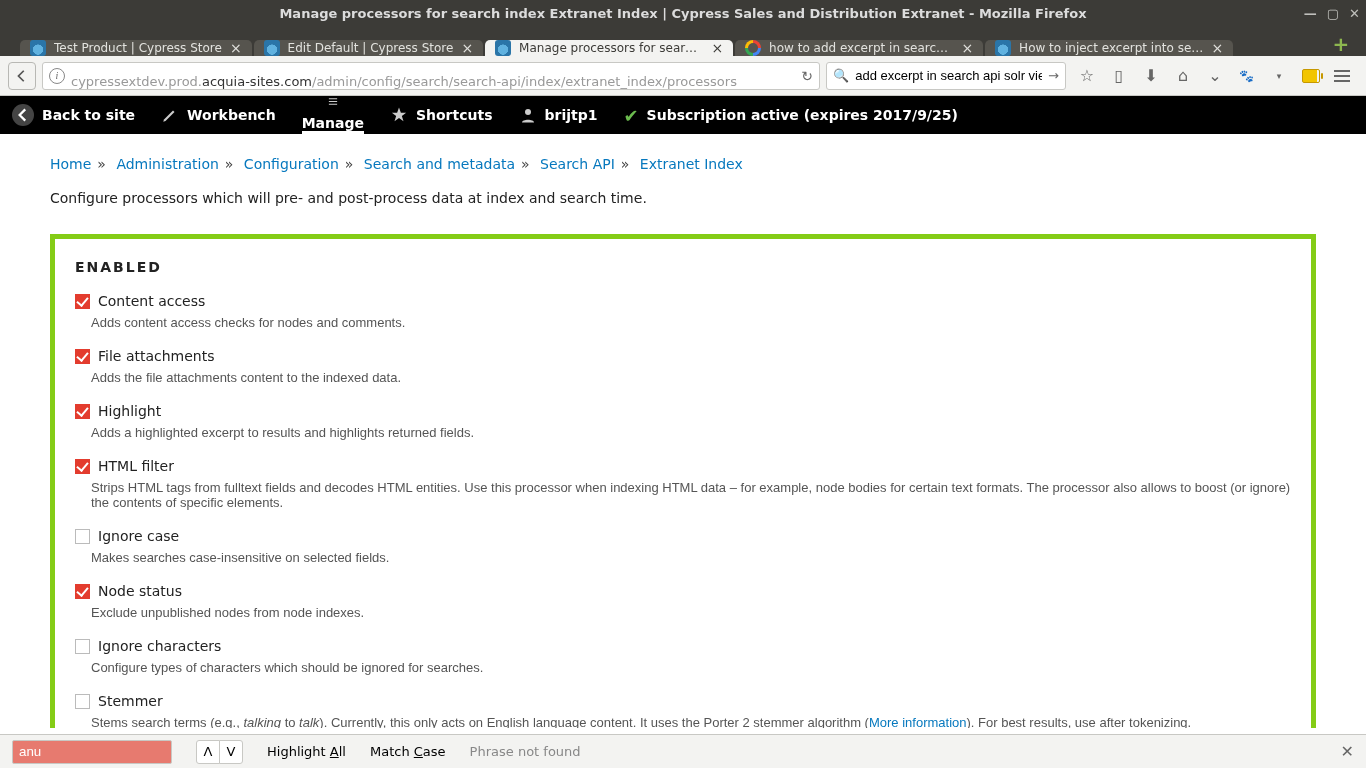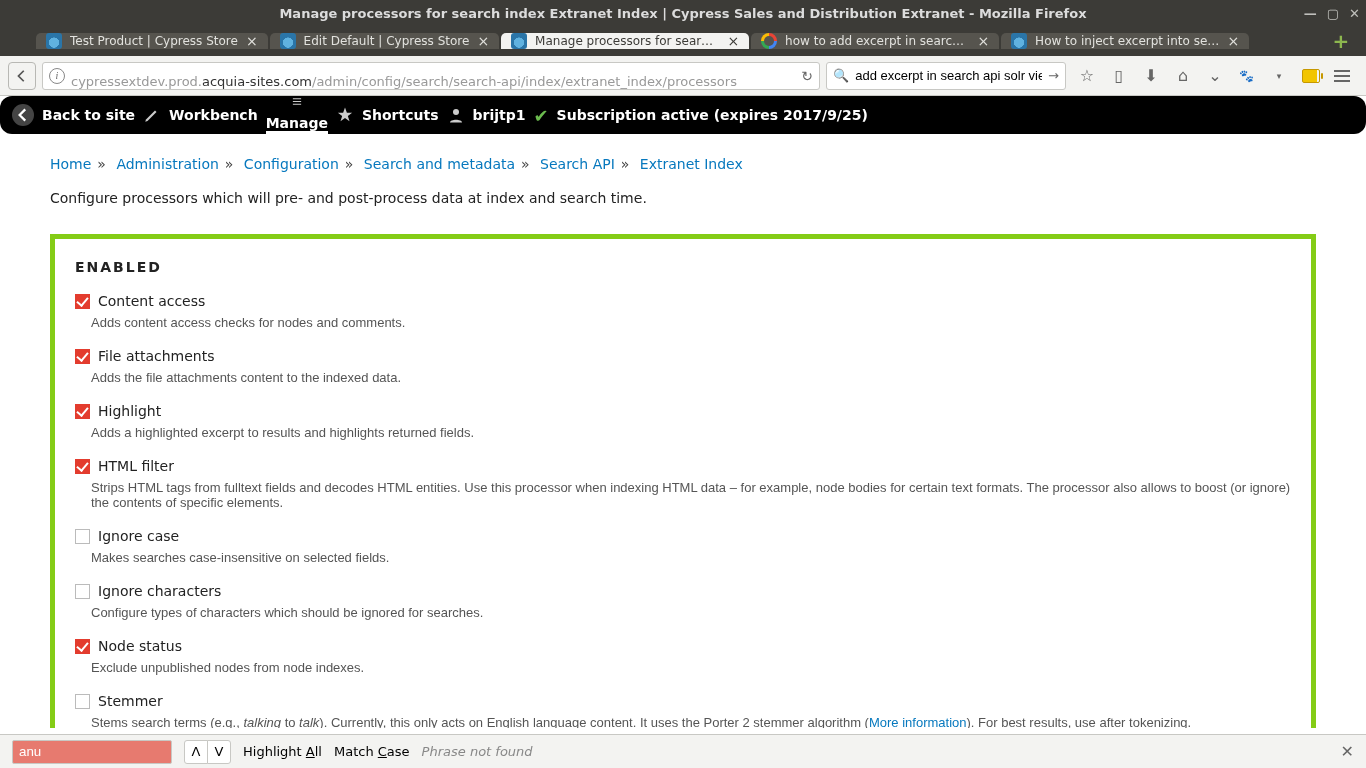--- a/index.html
+++ b/index.html
@@ -4,21 +4,21 @@
 <style>
   * { box-sizing: border-box; margin: 0; padding: 0; }
   body { font-family: "DejaVu Sans", "Liberation Sans", Arial, sans-serif; font-size: 13px; background: #fff; width: 1366px; height: 768px; overflow: hidden; position: relative; }
   
   
   .window-title { background: #3c3b37; color: #dcdcdc; height: 26px; display: flex; align-items: center; justify-content: center; position: relative; font-weight: bold; font-size: 13px; }
   .window-controls { position: absolute; right: 6px; top: 0; height: 26px; display: flex; align-items: center; gap: 10px; color: #c0c0bc; }
   .window-controls span { font-size: 13px; cursor: default; }
   
   
-  .tab-bar { background: #3c3b37; height: 30px; display: flex; align-items: center; padding-left: 36px; }
+  .tab-bar { background: #3c3b37; height: 30px; display: flex; align-items: flex-end; padding-left: 20px; }
   .tab { display: flex; align-items: center; padding: 0 10px; min-width: 180px; max-width: 248px; background: #56544e; color: #e2e2de; border-top-left-radius: 5px; border-top-right-radius: 5px; margin-right: 2px; position: relative; font-size: 12px; }
   .tab.active { background: #f3f3f1; color: #3c3b37; }
   .tab .favicon { width: 16px; height: 16px; margin-right: 8px; flex-shrink: 0; }
   .tab .tab-label { flex: 1; overflow: hidden; text-overflow: ellipsis; white-space: nowrap; }
   .tab .tab-close { margin-left: 8px; font-size: 14px; }
   .new-tab { width: 30px; display: flex; align-items: center; justify-content: center; color: #8db74f; font-size: 20px; font-weight: bold; margin-left: auto; margin-right: 10px; }
   
   
   .nav-toolbar { background: #f3f3f1; height: 40px; display: flex; align-items: center; padding: 0 8px; gap: 6px; border-bottom: 1px solid #c8c8c4; }
   .nav-back { width: 28px; height: 28px; border-radius: 4px; background: #f3f3f1; border: 1px solid #b8b8b4; display: flex; align-items: center; justify-content: center; }
@@ -33,21 +33,21 @@
   .search-bar .mag { color: #666; }
   .search-bar .go { color: #666; }
   .toolbar-icons { display: flex; align-items: center; gap: 14px; padding: 0 6px; color: #666; font-size: 16px; }
   .toolbar-icons > span, .toolbar-icons > div { width: 18px; text-align: center; }
   .battery-icon { width: 22px; height: 14px; border: 1.5px solid #c69800; border-radius: 2px; position: relative; background: linear-gradient(90deg,#f2c500 85%, transparent 85%); }
   .battery-icon::after { content:''; position:absolute; right:-4px; top:3px; width:2px; height:6px; background:#c69800; border-radius:1px;}
   .hamburger { display: flex; flex-direction: column; gap: 3px; }
   .hamburger div { width: 16px; height: 2px; background: #666; }
   
   
-  .admin-toolbar { background: #000; height: 38px; display: flex; align-items: center; padding: 0 12px; gap: 8px; color: #fff; font-size: 14px; font-weight: bold; border-radius: 12px; }
+  .admin-toolbar { background: #000; height: 38px; display: flex; align-items: center; padding: 0 12px; gap: 26px; color: #fff; font-size: 14px; font-weight: bold; }
   .admin-toolbar .item { display: flex; align-items: center; gap: 8px; }
   .admin-toolbar .item.active { border-bottom: 3px solid #fff; padding-bottom: 0; height: 38px; box-sizing: border-box; flex-direction: column; }
   .admin-toolbar svg { width: 18px; height: 18px; fill: #ccc; }
   .admin-toolbar .back-circle { width: 22px; height: 22px; border-radius: 50%; background: #444; display: flex; align-items: center; justify-content: center; }
   .admin-toolbar .check { color: #6bbb4e; font-size: 18px; font-weight: bold; }
   
   
   .content-wrap { height: 594px; overflow-y: auto; position: relative; }
   .content-wrap::-webkit-scrollbar { width: 14px; background:#eee; }
   .content-wrap::-webkit-scrollbar-thumb { background:#b0b0ac; border-radius:3px; }
@@ -62,28 +62,28 @@
   .proc-header { display: flex; align-items: center; gap: 8px; }
   .proc-header label { font-size: 14px; color: #222; }
   .proc-desc { font-size: 13px; color: #555; margin-top: 6px; margin-left: 16px; font-family: "Liberation Sans",Arial,sans-serif; }
   .proc-desc em { font-style: italic; }
   .proc-desc a { color: #0678be; text-decoration: none; }
   .chk { width: 15px; height: 15px; border: 1px solid #bbb; background: #fff; display: inline-flex; align-items: center; justify-content: center; flex-shrink: 0; position: relative; }
   .chk.checked { background: #e33c2e; border-color: #e33c2e; }
   .chk.checked::after { content:''; position:absolute; left:3px; top:0px; width:5px; height:9px; border:solid #fff; border-width:0 2px 2px 0; transform:rotate(40deg); }
   
   
-  .find-bar { position: absolute; left: 0; right: 0; bottom: 0; height: 34px; background: #f3f3f1; border-top: 1px solid #c8c8c4; display: flex; align-items: center; padding: 0 12px; gap: 12px; font-size: 13px; }
+  .find-bar { position: absolute; left: 0; right: 0; bottom: 0; height: 34px; background: #f3f3f1; border-top: 1px solid #c8c8c4; display: flex; align-items: center; padding: 0 12px; gap: 24px; font-size: 13px; }
   .find-input { width: 160px; height: 24px; background: #e77a6f; border: 1px solid #c8c8c4; border-radius: 2px; padding: 0 6px; color: #fff; }
   .find-btns { display: flex; }
   .find-btn { width: 24px; height: 24px; border: 1px solid #c8c8c4; background: #fff; display: flex; align-items: center; justify-content: center; }
   .find-btn:first-child { border-radius: 3px 0 0 3px; }
   .find-btn:last-child { border-radius: 0 3px 3px 0; margin-left: -1px;}
   .find-bar .u { text-decoration: underline; }
-  .find-phrase { color: #888; font-style: italic; }
+  .find-phrase { color: #888; }
   .find-close { margin-left: auto; font-size: 16px; color: #666; }
   
   .drupal-favicon { background: radial-gradient(circle at 50% 60%, #60b2e0 40%, transparent 42%), #2a75a8; border-radius: 3px; display:inline-block;}
   .google-favicon { border-radius: 50%; background: conic-gradient(#ea4335 0 90deg,#4285f4 90deg 180deg,#34a853 180deg 270deg,#fbbc05 270deg 360deg); position:relative;}
   .google-favicon::after{content:'';position:absolute;inset:3px;background:#56544e;border-radius:50%;}
 </style>
 </head>
 <body>
 
 <div class="window-title">
@@ -247,32 +247,32 @@
     <div class="proc-item">
       <div class="proc-header">
         <span class="chk"></span>
         <label>Ignore case</label>
       </div>
       <div class="proc-desc">Makes searches case-insensitive on selected fields.</div>
     </div>
 
     <div class="proc-item">
       <div class="proc-header">
+        <span class="chk checked"></span>
+        <label>Node status</label>
+      </div>
+      <div class="proc-desc">Exclude unpublished nodes from node indexes.</div>
+    </div>
+
+    <div class="proc-item">
+      <div class="proc-header">
         <span class="chk"></span>
         <label>Ignore characters</label>
       </div>
       <div class="proc-desc">Configure types of characters which should be ignored for searches.</div>
-    </div>
-
-    <div class="proc-item">
-      <div class="proc-header">
-        <span class="chk checked"></span>
-        <label>Node status</label>
-      </div>
-      <div class="proc-desc">Exclude unpublished nodes from node indexes.</div>
     </div>
 
     <div class="proc-item" style="margin-bottom:16px;">
       <div class="proc-header">
         <span class="chk"></span>
         <label>Stemmer</label>
       </div>
       <div class="proc-desc"><span>Stems search terms (e.g., </span><em>talking</em><span> to </span><em>talk</em><span>). Currently, this only acts on English language content. It uses the Porter 2 stemmer algorithm (</span><a>More information</a><span>). For best results, use after tokenizing.</span></div>
     </div>
 

